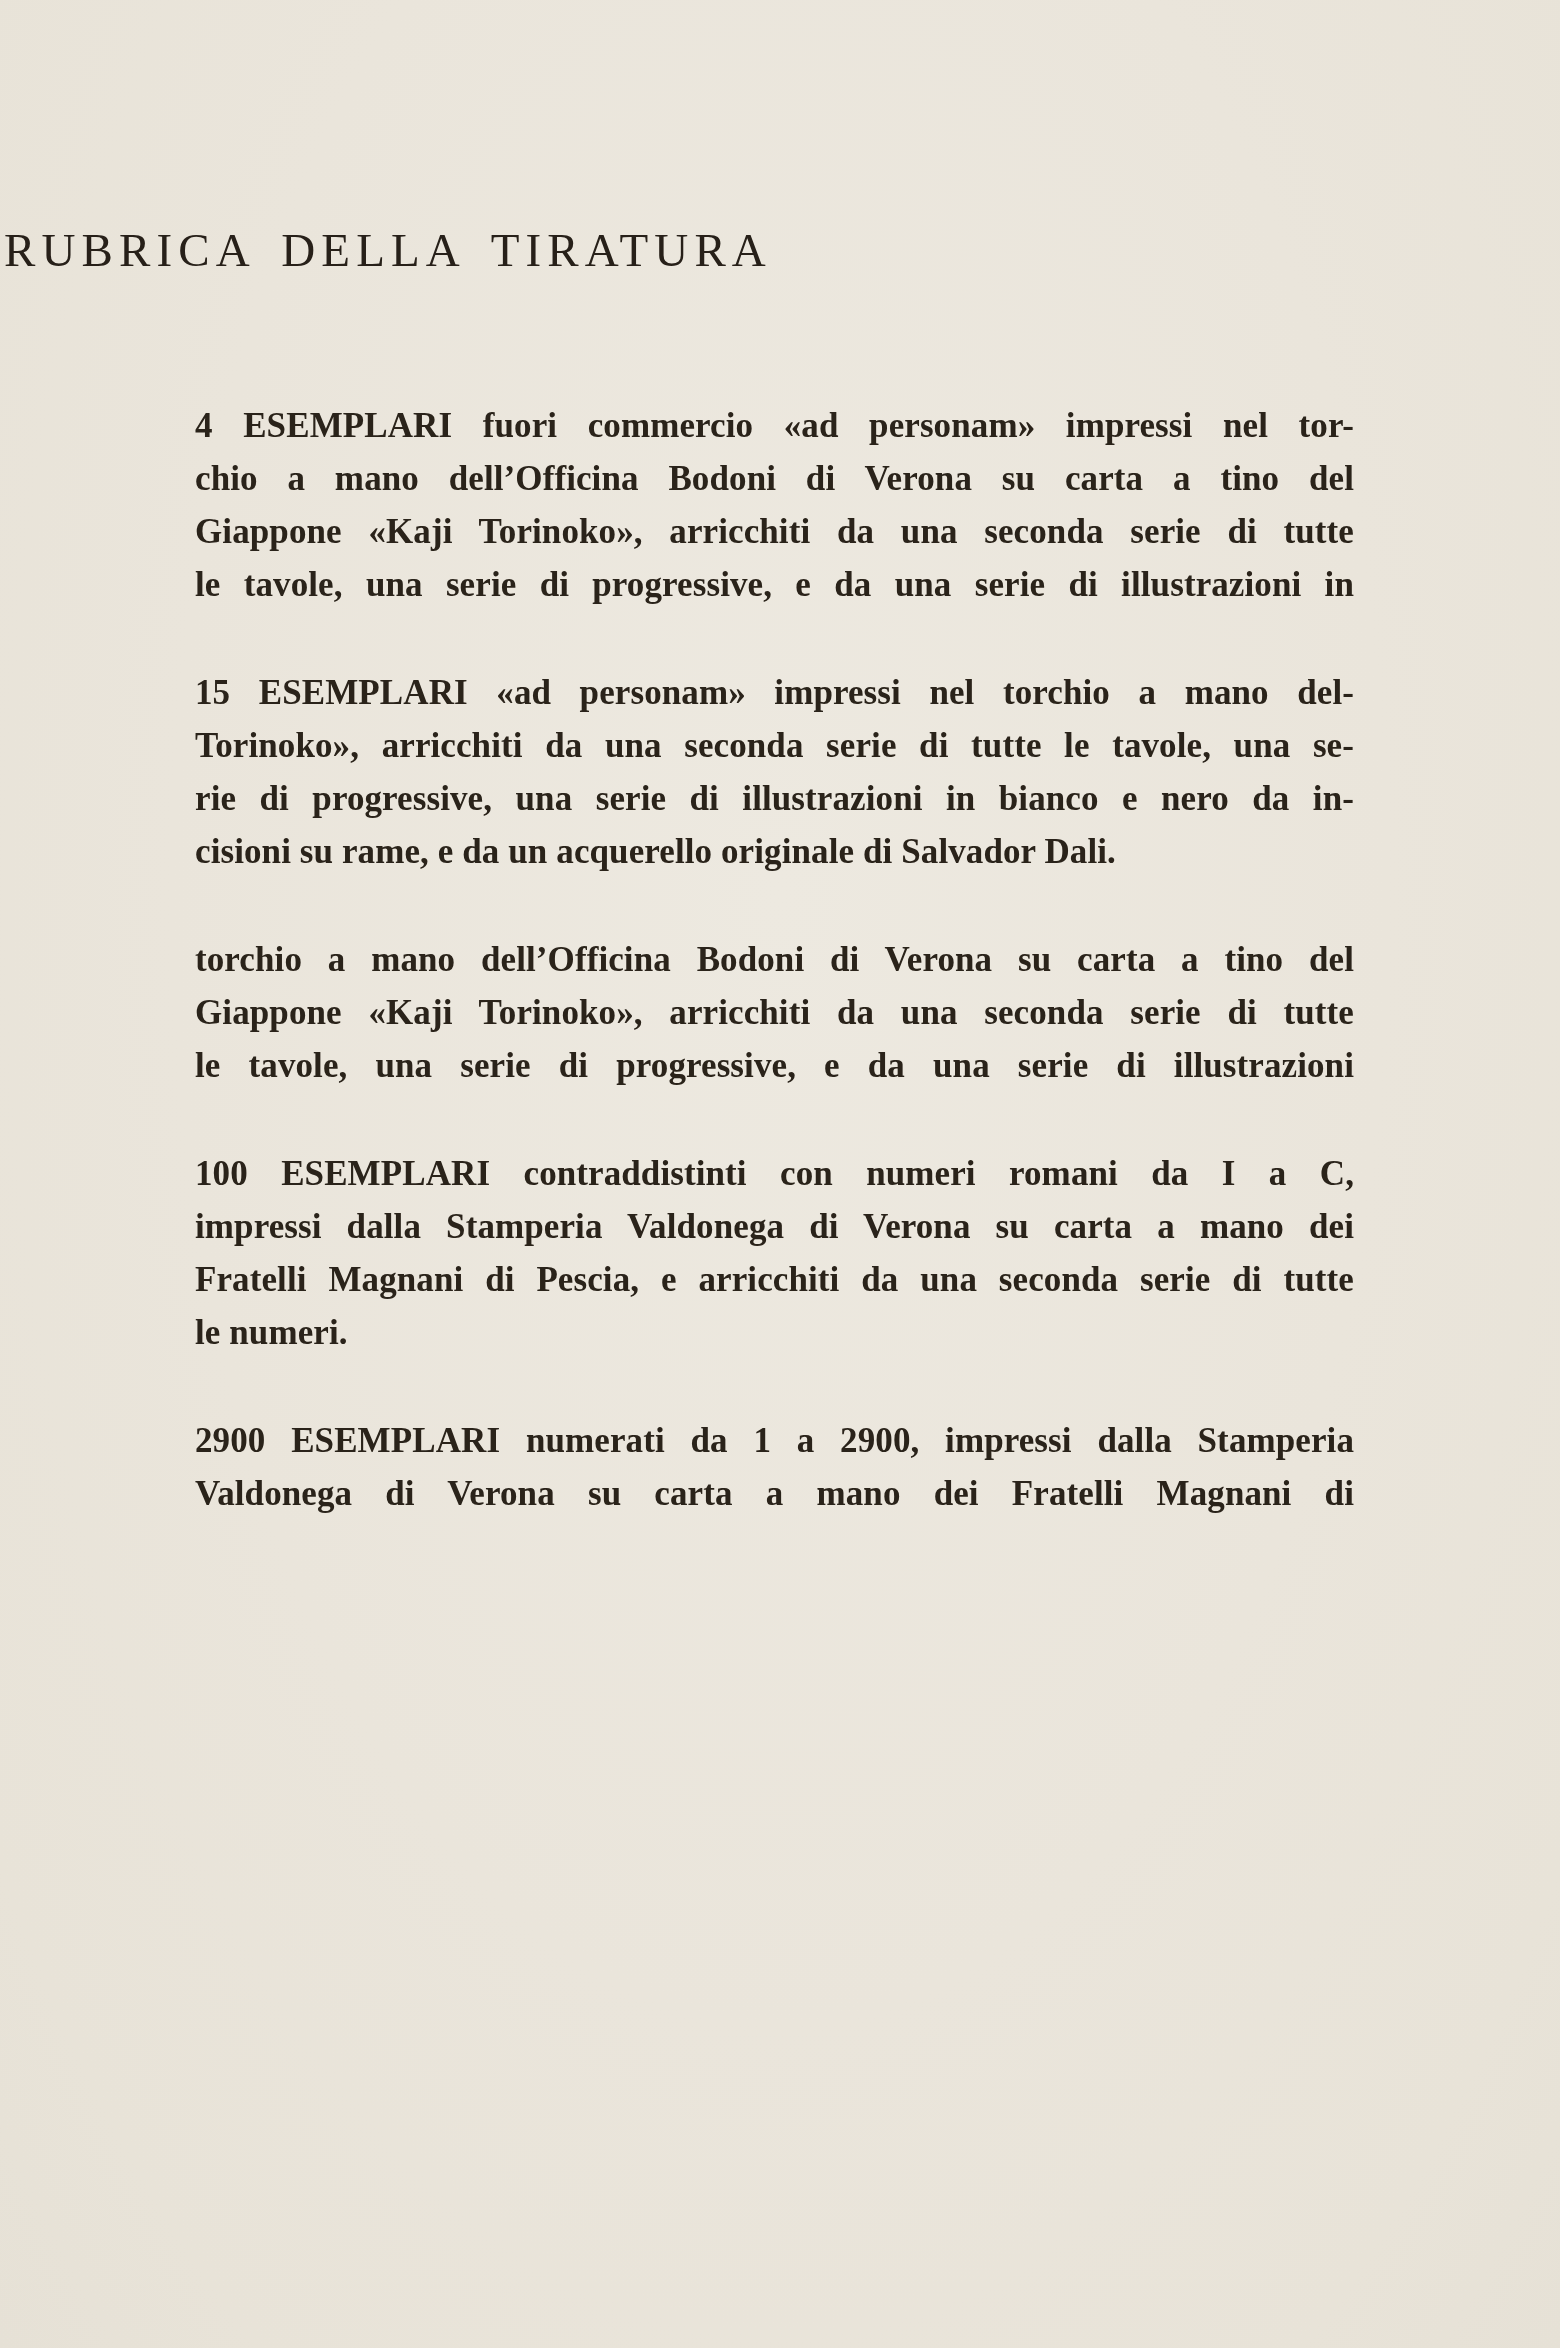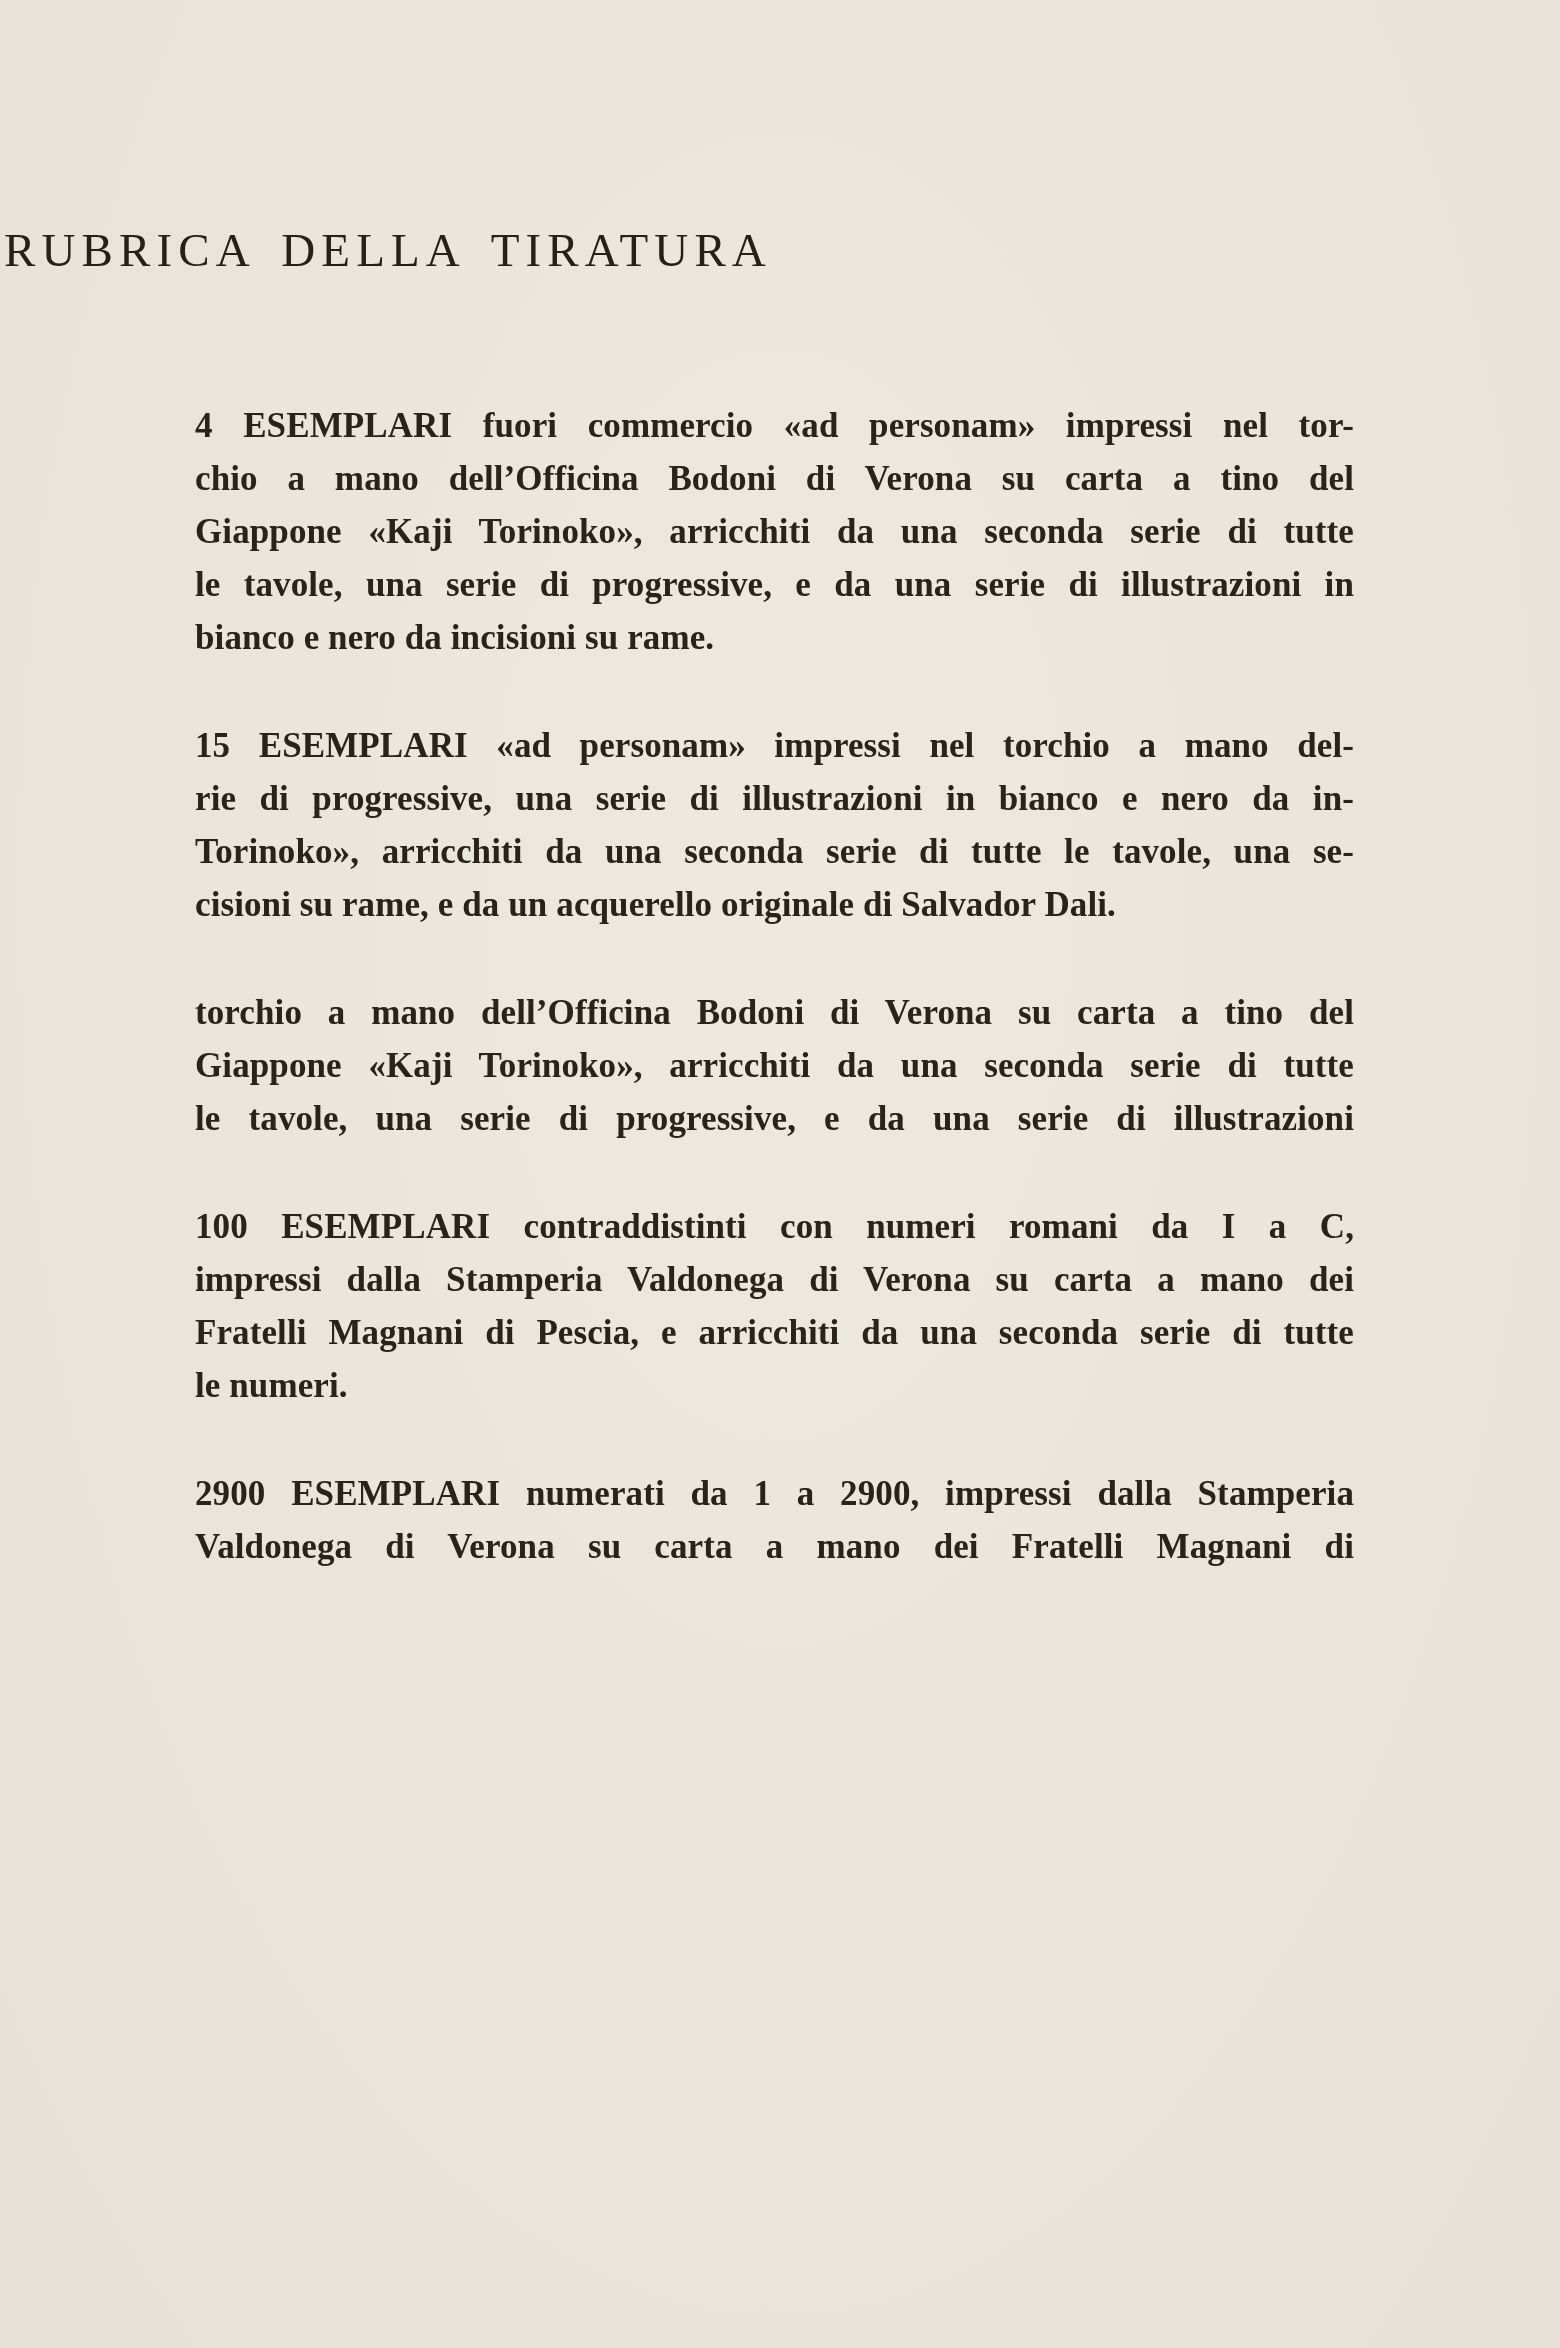--- a/index.html
+++ b/index.html
@@ -60,26 +60,25 @@
 <div class="paper"></div>
 
 <h1 class="title">RUBRICA DELLA TIRATURA</h1>
 
 <section class="colophon" id="colophon">
     <div class="para">
       <div class="line">4 ESEMPLARI fuori commercio «ad personam» impressi nel tor-</div>
       <div class="line">chio a mano dell’Officina Bodoni di Verona su carta a tino del</div>
       <div class="line">Giappone «Kaji Torinoko», arricchiti da una seconda serie di tutte</div>
       <div class="line">le tavole, una serie di progressive, e da una serie di illustrazioni in</div>
-      <div class="line last">bianco e nero da incisioni su rame.</div>
     </div>
     <div class="para">
       <div class="line">15 ESEMPLARI «ad personam» impressi nel torchio a mano del-</div>
+      <div class="line">Torinoko», arricchiti da una seconda serie di tutte le tavole, una se-</div>
       <div class="line">rie di progressive, una serie di illustrazioni in bianco e nero da in-</div>
-      <div class="line">Torinoko», arricchiti da una seconda serie di tutte le tavole, una se-</div>
       <div class="line last">cisioni su rame, e da un acquerello originale di Salvador Dali.</div>
     </div>
     <div class="para">
       <div class="line">torchio a mano dell’Officina Bodoni di Verona su carta a tino del</div>
       <div class="line">Giappone «Kaji Torinoko», arricchiti da una seconda serie di tutte</div>
       <div class="line">le tavole, una serie di progressive, e da una serie di illustrazioni</div>
     </div>
     <div class="para">
       <div class="line">100 ESEMPLARI contraddistinti con numeri romani da I a C,</div>
       <div class="line">impressi dalla Stamperia Valdonega di Verona su carta a mano dei</div>

